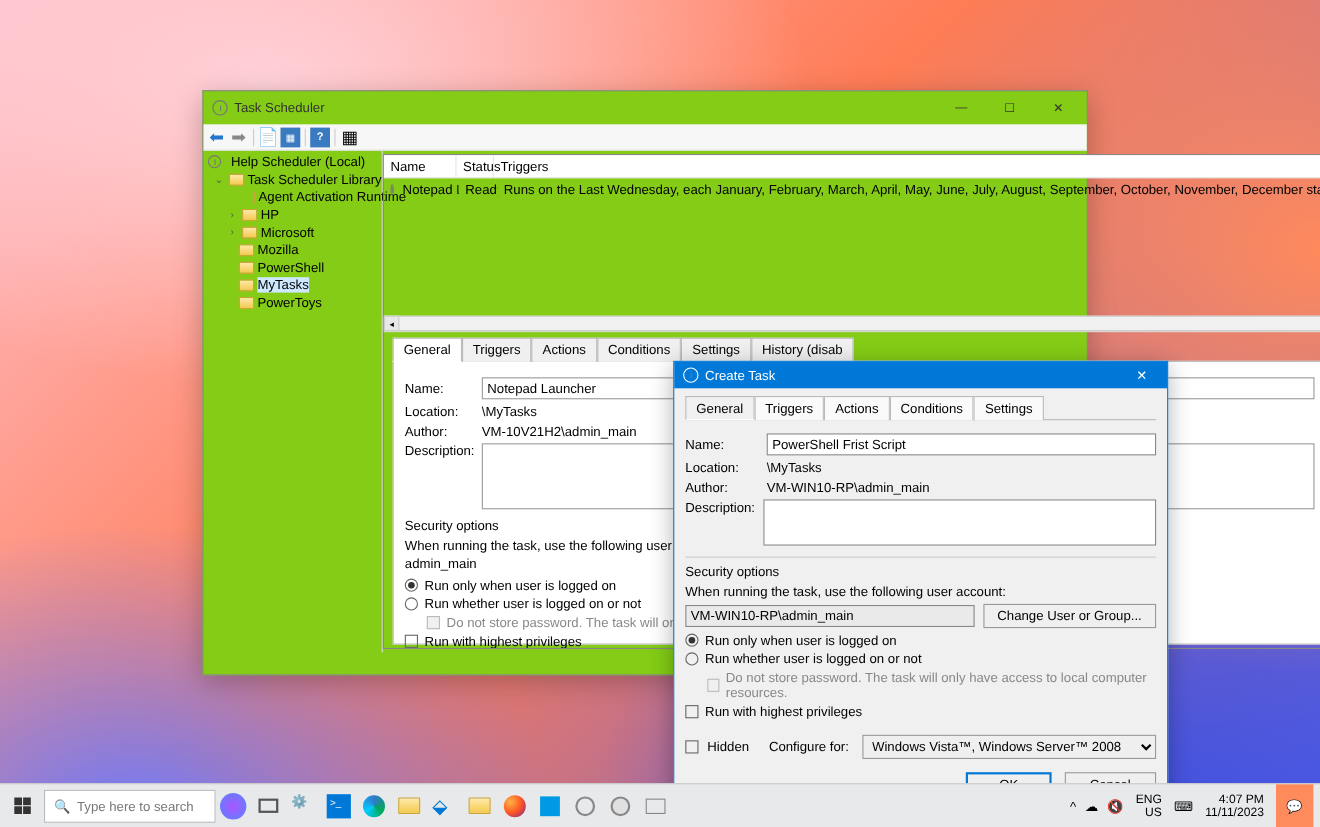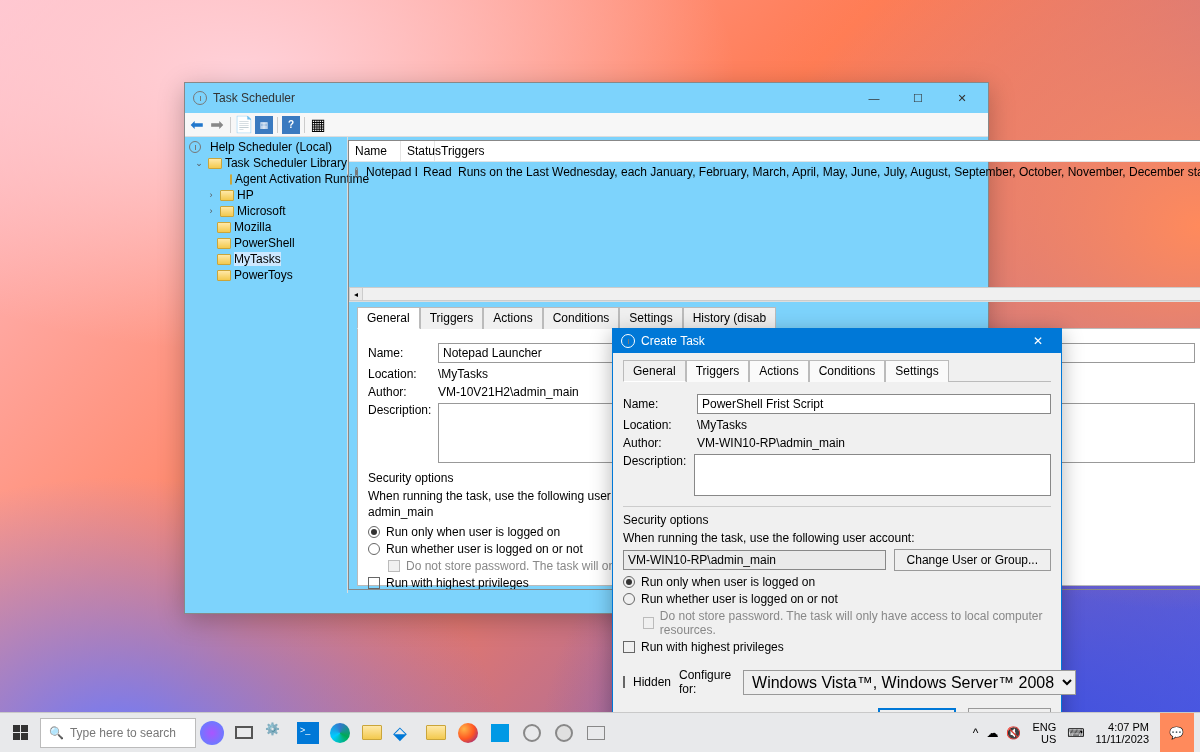--- a/index.html
+++ b/index.html
@@ -4,21 +4,21 @@
 <style>
 * { box-sizing: border-box; margin: 0; padding: 0; font-family: "Segoe UI", Tahoma, sans-serif; }
 body { width: 1200px; height: 752px; overflow: hidden; position: relative; background: linear-gradient(135deg,#ffb6c1 0%,#ff8a9b 25%,#ff7b54 50%,#5b6cff 75%,#4a5de8 100%); }
 .wallpaper { position:absolute; inset:0; background:
   radial-gradient(ellipse 900px 500px at 20% 10%, #ffd1d9 0%, transparent 55%),
   radial-gradient(ellipse 900px 700px at 100% 30%, #ff8a5c 0%, transparent 55%),
   radial-gradient(ellipse 800px 600px at 85% 100%, #3d50e0 0%, transparent 60%),
   radial-gradient(ellipse 700px 500px at 10% 100%, #6a7bff 0%, transparent 55%),
   linear-gradient(135deg,#ffc0cb,#ff7b54 45%,#5560e8);
 }
-.window { position:absolute; background:#7dd3fc; border:1px solid #888; box-shadow:0 6px 24px rgba(0,0,0,.25); }
+.window { position:absolute; background:#84cc16; border:1px solid #888; box-shadow:0 6px 24px rgba(0,0,0,.25); }
 .titlebar { height:30px; display:flex; align-items:center; padding:0 4px 0 8px; font-size:12px; color:#333; }
 .title-ico { width:14px; height:14px; border:1px solid #777; border-radius:50%; margin-right:6px; display:flex; align-items:center; justify-content:center; }
 .title-ico::before{content:"";width:1px;height:5px;background:#777;}
 .win-controls { margin-left:auto; display:flex; }
 .win-btn { width:44px; height:30px; display:flex; align-items:center; justify-content:center; font-size:11px; color:#333; }
 .menubar { height:20px; display:flex; align-items:center; padding-left:6px; font-size:12px; gap:2px; border-bottom:1px solid #ddd; }
 .menubar span{padding:2px 6px;}
 .toolbar { height:24px; display:flex; align-items:center; gap:2px; padding:0 3px; border-bottom:1px solid #ddd; background:#f7f7f7; }
 .tool-ico{width:18px;height:18px;display:flex;align-items:center;justify-content:center;border:1px solid transparent;}
 .main-body{display:flex; height:calc(100% - 74px);}
@@ -46,21 +46,21 @@
 .ftext{flex:1;border:1px solid #999;padding:2px 4px;background:#fff;font-size:12px;}
 .desc{flex:1;border:1px solid #999;height:60px;background:#fff;}
 .group-header{font-size:12px;margin:8px 0 4px;}
 .radio,.check{display:flex;align-items:center;gap:6px;font-size:12px;margin:3px 0;}
 .r-dot{width:12px;height:12px;border:1px solid #666;border-radius:50%;display:flex;align-items:center;justify-content:center;}
 .r-dot.on::after{content:"";width:6px;height:6px;background:#333;border-radius:50%;}
 .c-box{width:12px;height:12px;border:1px solid #666;}
 .c-box.dis{background:#f0f0f0;border-color:#bbb;}
 .btn{border:1px solid #999;background:#efefef;padding:3px 12px;font-size:12px;}
 .btn.primary{border:2px solid #0078d7;padding:2px 28px;}
-select.combo{border:1px solid #999;background:#efefef;padding:2px 4px;font-size:16px;}
+select.combo{border:1px solid #999;background:#efefef;padding:2px 4px;font-size:12px;}
 
 
 .dialog{position:absolute;background:#f0f0f0;border:1px solid #0078d7;box-shadow:0 5px 20px rgba(0,0,0,.3);}
 .dlg-title{background:#0078d7;color:#fff;height:24px;display:flex;align-items:center;padding:0 8px;font-size:12px;}
 .dlg-close{margin-left:auto;width:30px;text-align:center;}
 .dlg-body{padding:6px 10px 10px;font-size:12px;}
 .dlg-tabs{display:flex;border-bottom:1px solid #bbb;}
 .dlg-tabs .tab{top:1px;}
 .dlg-row{display:flex;align-items:center;margin:4px 0;gap:8px;}
 .dlg-row .flabel{width:66px;}
@@ -145,21 +145,21 @@
           <span class="tree-label selected">MyTasks</span>
         </div>
       <div class="tree-item" style="padding-left:32px">
           <span class="fold"></span>
           <span>PowerToys</span>
         </div>
     </div>
     <div class="content-pane">
       <div class="list-area">
         <div class="list-head">
-          <div style="width:52px">Name</div>
+          <div style="width:66px">Name</div>
           <div style="width:34px">Status</div>
           <div style="flex:1">Triggers</div>
         </div>
         <div class="list-row">
           <div style="width:68px;display:flex;align-items:center;gap:2px;">
               <span class="title-ico" style="width:11px;height:11px;"></span>
               <span>Notepad La...</span>
             </div>
           <div style="width:35px">Ready</div>
           <div style="flex:1">Runs on the Last Wednesday, each January, February, March, April, May, June, July, August, September, October, November, December star</div>

